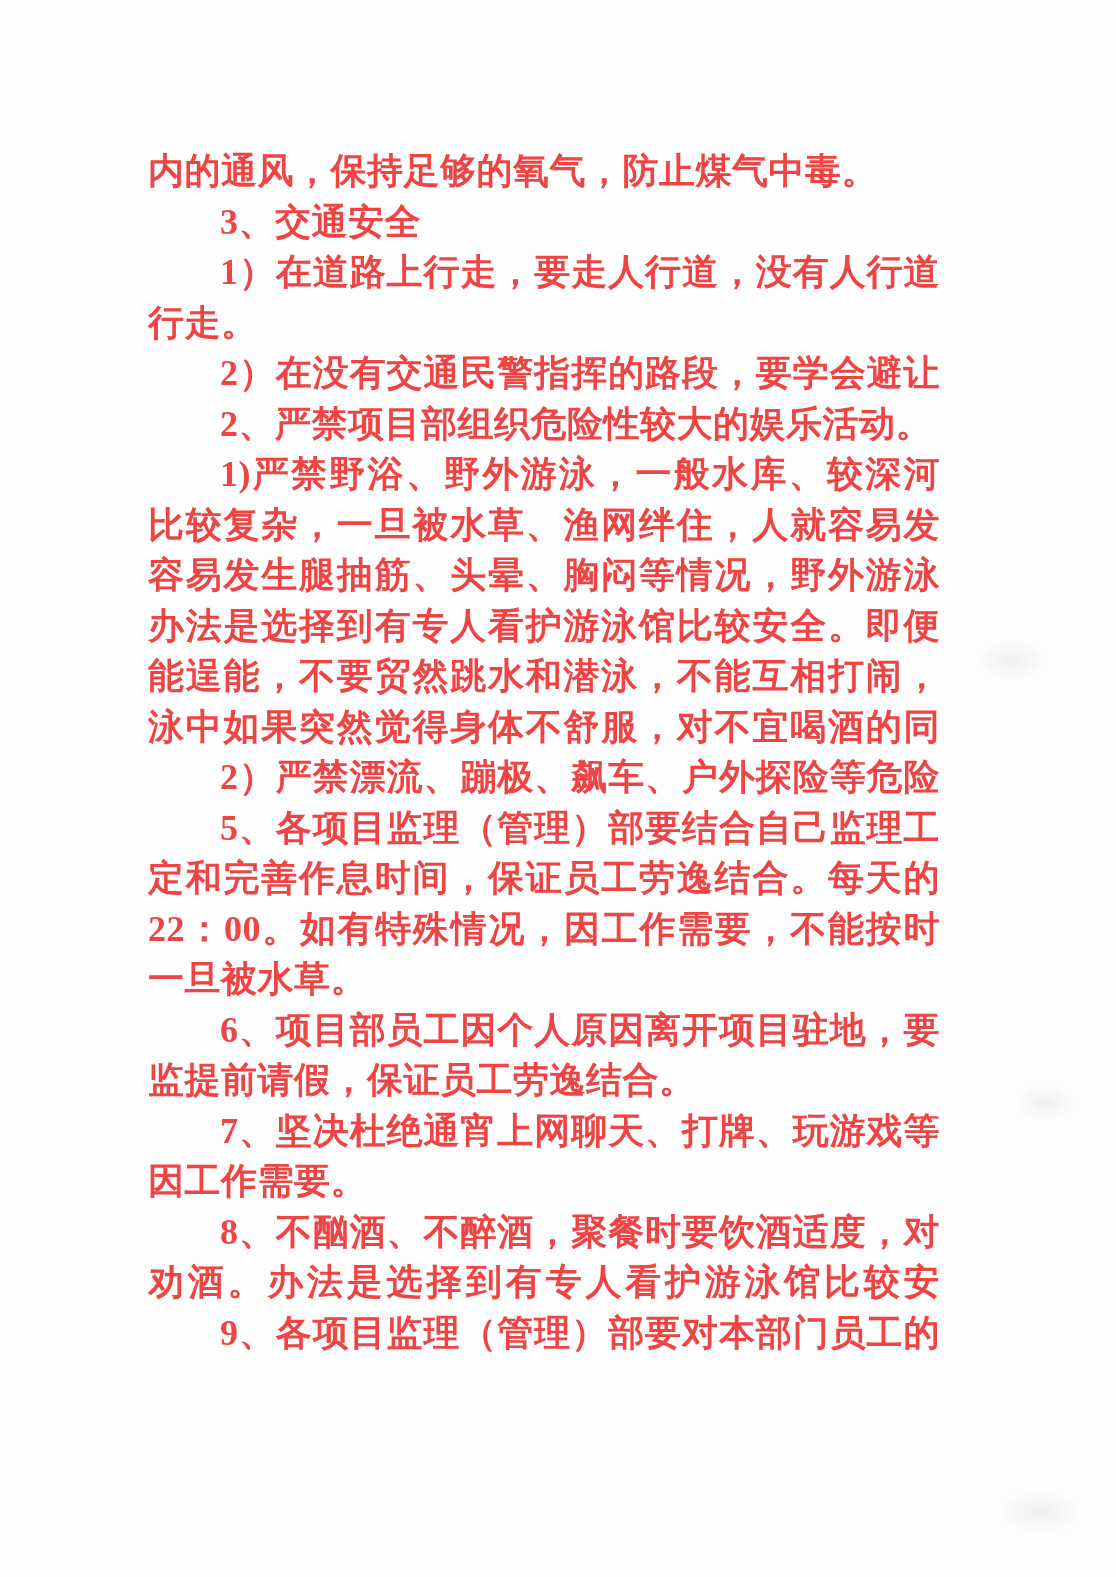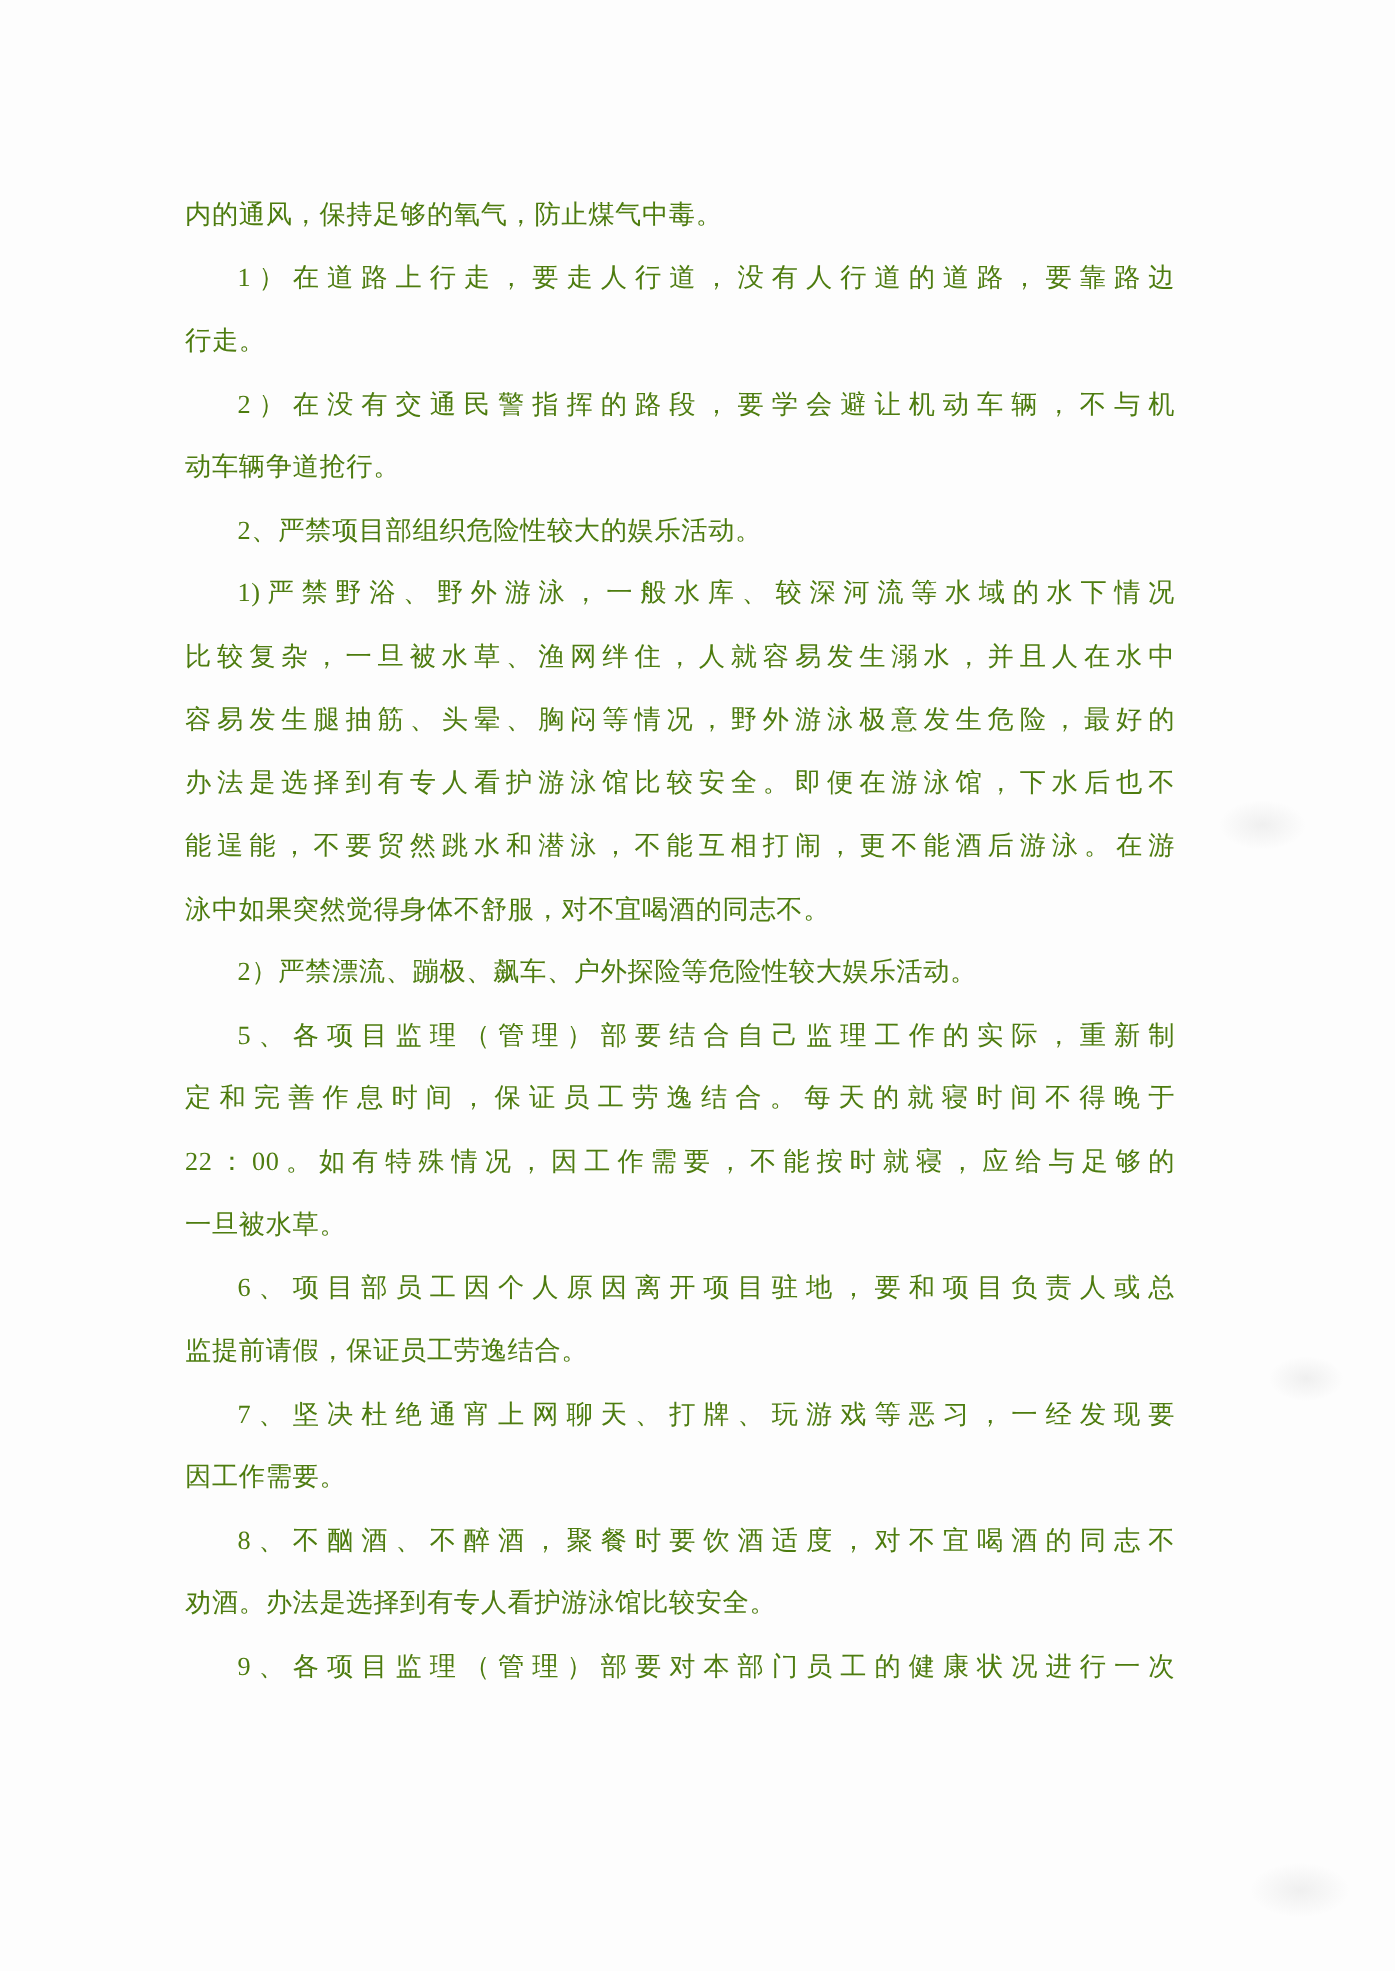--- a/index.html
+++ b/index.html
@@ -15,29 +15,30 @@
     overflow: hidden;
     font-family: "Liberation Serif", "DejaVu Serif", serif;
   }
   .content {
     position: absolute;
     left: 148px;
     top: 146px;
     width: 792px;
   }
   .line {
-    font-size: 21px;
+    font-size: 36px;
     line-height: 50.5px;
     height: 50.5px;
-    color: #4d7c0f;
+    color: #ef4444;
     letter-spacing: 0.5px;
     text-align: justify;
     text-align-last: left;
     white-space: normal;
     overflow: hidden;
+    font-weight: bold;
   }
   .line.indent {
     text-indent: 2em;
   }
   .line.fill {
     text-align-last: justify;
   }
   
   .artifact {
     position: absolute;
@@ -47,24 +48,24 @@
   .artifact.a1 { left: 975px; top: 640px; width: 70px; height: 40px; }
   .artifact.a2 { left: 1015px; top: 1085px; width: 60px; height: 36px; }
   .artifact.a3 { left: 1000px; top: 1490px; width: 80px; height: 44px; }
 </style>
 </head>
 <body>
 
 <div class="page">
   <div class="content">
       <div class="line">内的通风，保持足够的氧气，防止煤气中毒。</div>
+      <div class="line indent">3、交通安全</div>
       <div class="line indent fill">1）在道路上行走，要走人行道，没有人行道的道路，要靠路边</div>
       <div class="line">行走。</div>
       <div class="line indent fill">2）在没有交通民警指挥的路段，要学会避让机动车辆，不与机</div>
-      <div class="line">动车辆争道抢行。</div>
       <div class="line indent">2、严禁项目部组织危险性较大的娱乐活动。</div>
       <div class="line indent fill">1)严禁野浴、野外游泳，一般水库、较深河流等水域的水下情况</div>
       <div class="line fill">比较复杂，一旦被水草、渔网绊住，人就容易发生溺水，并且人在水中</div>
       <div class="line fill">容易发生腿抽筋、头晕、胸闷等情况，野外游泳极意发生危险，最好的</div>
       <div class="line fill">办法是选择到有专人看护游泳馆比较安全。即便在游泳馆，下水后也不</div>
       <div class="line fill">能逞能，不要贸然跳水和潜泳，不能互相打闹，更不能酒后游泳。在游</div>
       <div class="line">泳中如果突然觉得身体不舒服，对不宜喝酒的同志不。</div>
       <div class="line indent">2）严禁漂流、蹦极、飙车、户外探险等危险性较大娱乐活动。</div>
       <div class="line indent fill">5、各项目监理（管理）部要结合自己监理工作的实际，重新制</div>
       <div class="line fill">定和完善作息时间，保证员工劳逸结合。每天的就寝时间不得晚于</div>

